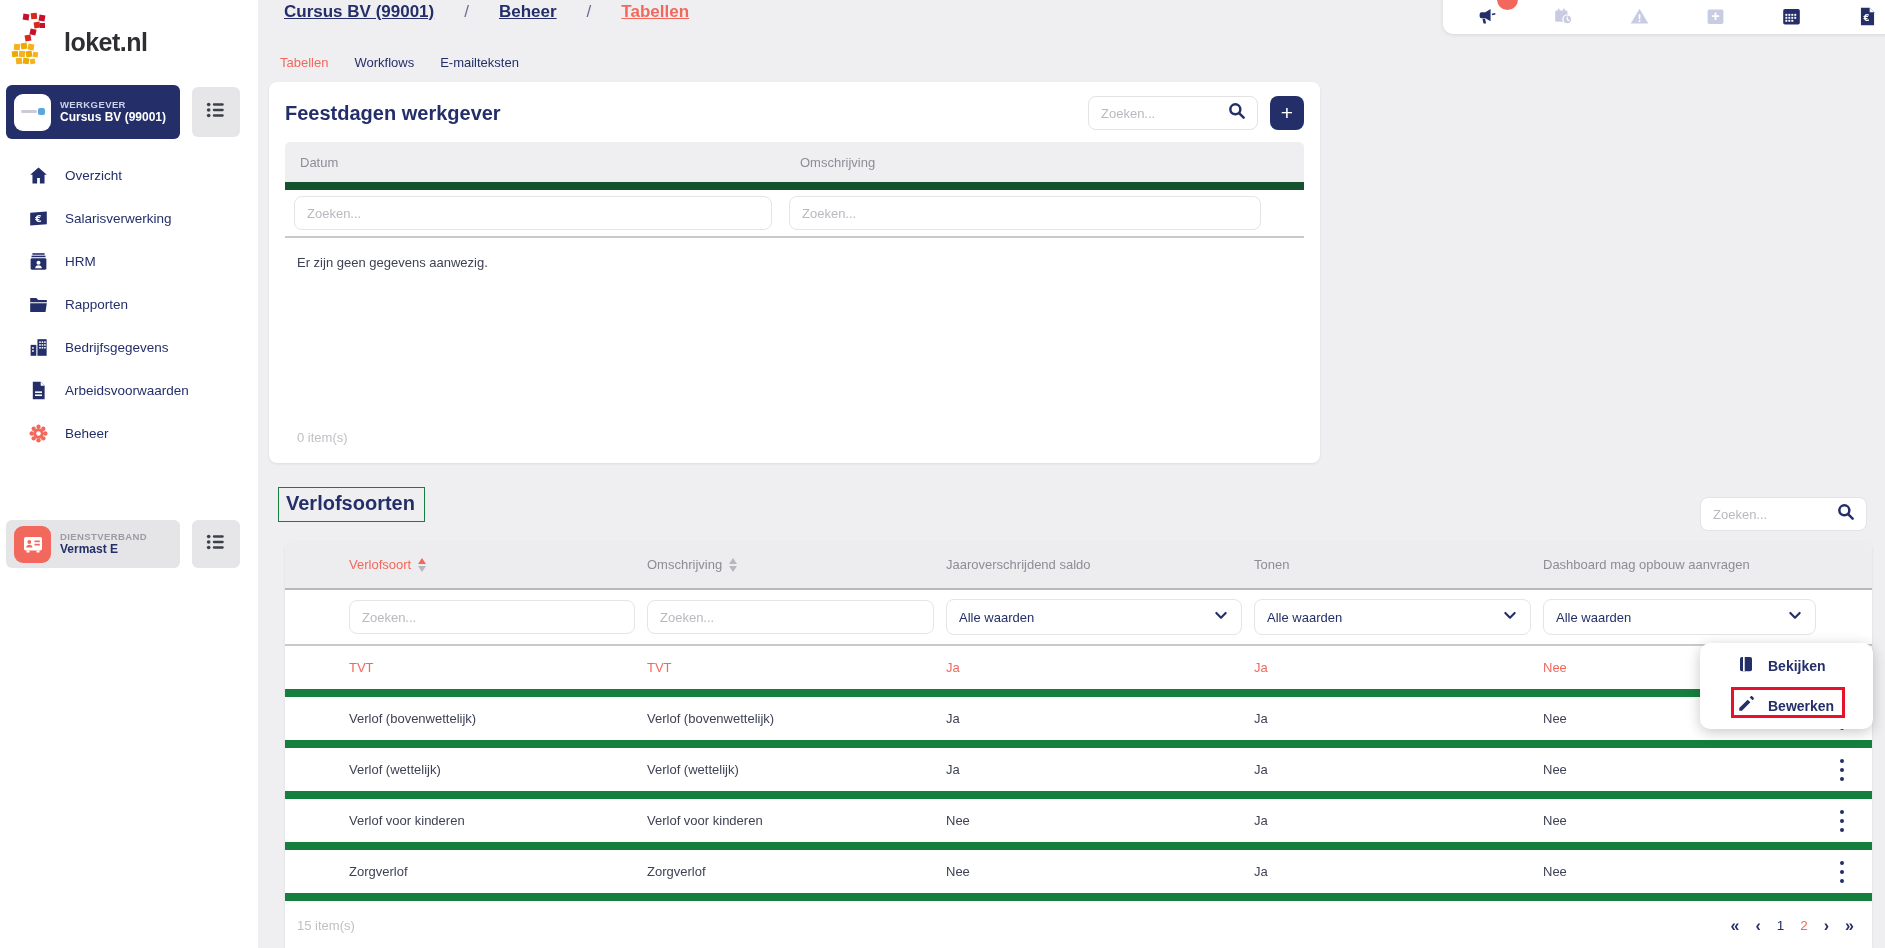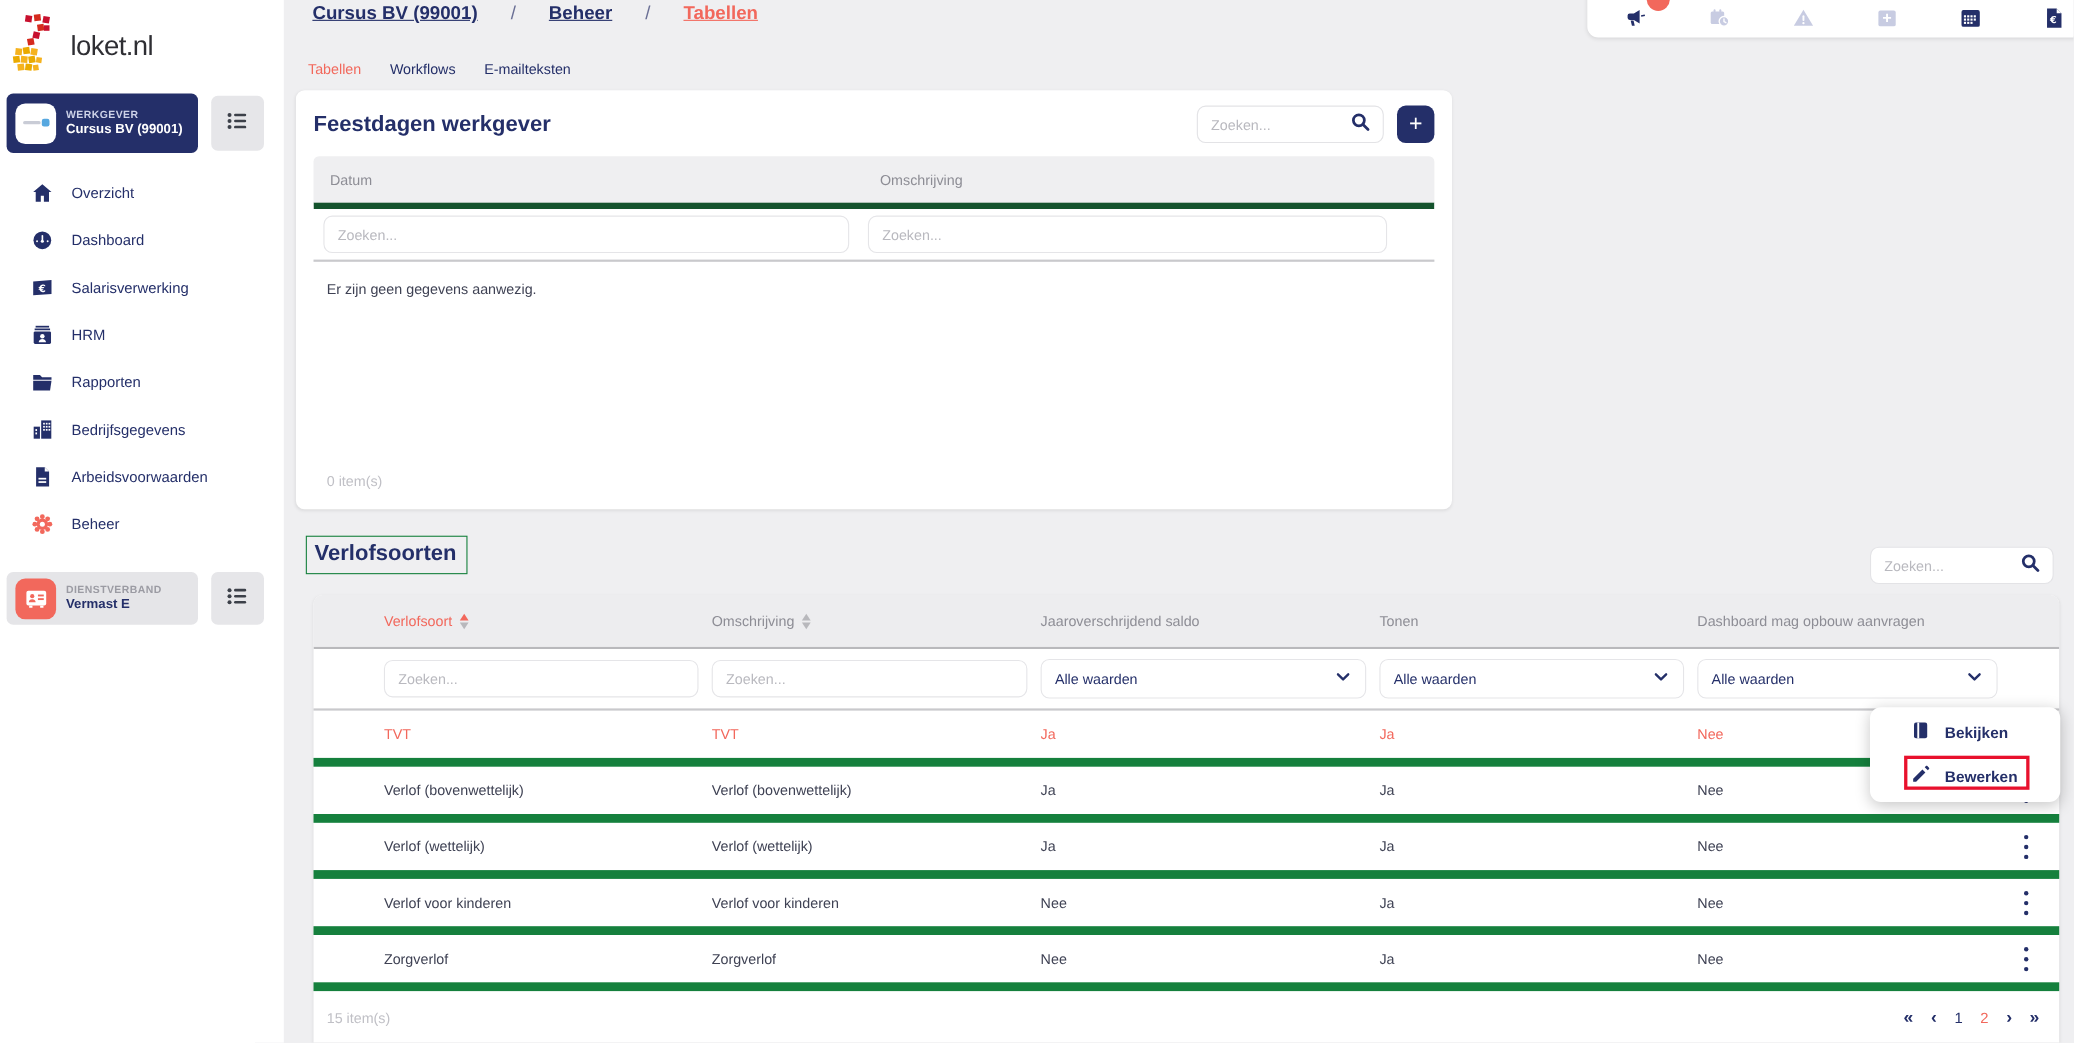--- a/index.html
+++ b/index.html
@@ -6,21 +6,21 @@
   html,body { width:1885px; height:948px; }
   body {
     position:relative; overflow:hidden;
     background:#efeff1;
     font-family:"Liberation Sans", sans-serif;
     color:#3f4254;
   }
   
   .sidebar { position:absolute; left:0; top:0; width:258px; height:948px; background:#ffffff; }
   .logo { position:absolute; left:10px; top:12px; display:flex; align-items:center; }
-  .logo-text { font-size:25px; font-weight:normal; color:#2e2e33; letter-spacing:-0.5px; margin-left:6px; }
+  .logo-text { font-size:25px; font-weight:bold; color:#2e2e33; letter-spacing:-0.5px; margin-left:6px; }
   .entity-card { position:absolute; left:6px; width:174px; border-radius:6px; display:flex; align-items:center; padding:7px 8px; }
   .employer-card { top:85px; height:54px; background:#242f69; }
   .employment-card { top:520px; height:48px; background:#e5e5e8; }
   .entity-avatar { width:37px; height:37px; border-radius:9px; flex:0 0 auto; position:relative; }
   .employer-avatar { background:#ffffff; }
   .employer-avatar .mini-line { position:absolute; left:7px; top:16px; width:16px; height:3px; background:#c9ccd6; border-radius:2px; }
   .employer-avatar .mini-dot { position:absolute; right:6px; top:14px; width:7px; height:7px; background:#57a8e0; border-radius:2px; }
   .employment-avatar { background:#f2685c; display:flex; align-items:center; justify-content:center; }
   .entity-texts { margin-left:9px; line-height:1.25; overflow:hidden; }
   .entity-type { font-size:9.5px; font-weight:bold; letter-spacing:.4px; }
@@ -52,21 +52,21 @@
   
   .panel { position:absolute; background:#ffffff; border-radius:8px; box-shadow:0 1px 3px rgba(0,0,0,.08); }
   .holidays-panel { left:269px; top:82px; width:1051px; height:381px; padding:14px 16px; }
   .panel-head { display:flex; align-items:center; }
   .panel-title { font-size:20px; font-weight:bold; color:#242f69; }
   .head-right { margin-left:auto; display:flex; align-items:center; gap:12px; }
   .search-box { width:170px; height:34px; border:1.5px solid #e3e3e6; border-radius:8px; background:#fff; display:flex; align-items:center; padding:0 10px 0 12px; }
   .search-box input { border:none; outline:none; flex:1 1 auto; min-width:0; font-size:13px; font-family:"Liberation Sans",sans-serif; color:#3f4254; }
   .search-box input::placeholder { color:#b9b9bf; }
   .add-btn { width:34px; height:34px; background:#242f69; color:#ffffff; border:none; border-radius:8px; font-size:21px; line-height:30px; cursor:pointer; font-family:"Liberation Sans",sans-serif; }
-  .h-thead { margin-top:12px; height:48px; background:#efeff1; border-radius:5px 5px 0 0; border-bottom:6px solid #14532d; display:grid; grid-template-columns:500px 1fr; align-items:center; padding-left:15px; }
+  .h-thead { margin-top:12px; height:48px; background:#efeff1; border-radius:5px 5px 0 0; border-bottom:8px solid #14532d; display:grid; grid-template-columns:500px 1fr; align-items:center; padding-left:15px; }
   .h-col { font-size:13px; color:#8d8d95; }
   .h-filterrow { display:flex; gap:17px; padding:6px 0 6px 9px; border-bottom:2px solid #c9c9cc; }
   .filter-input { height:34px; border:1.5px solid #e5e5e8; border-radius:8px; padding:0 12px; font-size:13px; font-family:"Liberation Sans",sans-serif; color:#3f4254; outline:none; }
   .filter-input::placeholder { color:#b9b9bf; }
   .fi-1 { width:478px; }
   .fi-2 { width:472px; }
   .empty-text { margin-top:17px; padding-left:12px; font-size:13px; color:#3f4254; }
   .count-label { position:absolute; left:28px; bottom:18px; font-size:13px; color:#c0c0c6; }
   
   .leave-title-wrap { position:absolute; left:278px; top:487px; border:1px solid #15803d; padding:4px 9px 6px 7px; }
@@ -163,32 +163,20 @@
       <span class="nav-icon">
         <svg viewBox="0 0 24 24" width="21" height="21">
             <path fill="#242f69" d="M12 2.8 2.5 11h2.6v10h5.3v-6.2h3.2V21h5.3V11h2.6z"></path>
           </svg>
       </span>
       <span class="nav-label">Overzicht</span>
     </div>
     <div class="nav-item">
       <span class="nav-icon">
         <svg viewBox="0 0 24 24" width="21" height="21">
-            <circle cx="12" cy="12" r="9.2" fill="#242f69"></circle>
-            <circle cx="12" cy="13" r="1.6" fill="#fff"></circle>
-            <rect x="11.2" y="6.5" width="1.7" height="6" rx="0.8" fill="#fff"></rect>
-            <circle cx="6.5" cy="13" r="1" fill="#fff"></circle>
-            <circle cx="17.5" cy="13" r="1" fill="#fff"></circle>
-          </svg>
-      </span>
-      <span class="nav-label">Dashboard</span>
-    </div>
-    <div class="nav-item">
-      <span class="nav-icon">
-        <svg viewBox="0 0 24 24" width="21" height="21">
             <path fill="#242f69" d="M2.5 5.5 21.5 4v14.5L2.5 20z"></path>
             <text x="12" y="16" text-anchor="middle" font-size="10.5" font-family="DejaVu Sans" fill="#fff" font-weight="bold">€</text>
           </svg>
       </span>
       <span class="nav-label">Salarisverwerking</span>
     </div>
     <div class="nav-item">
       <span class="nav-icon">
         <svg viewBox="0 0 24 24" width="21" height="21">
             <rect x="5" y="2.5" width="14" height="1.8" fill="#242f69"></rect>

